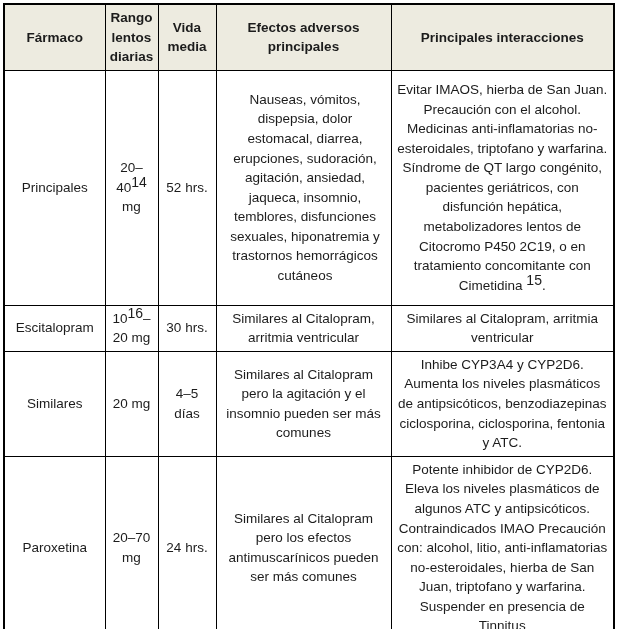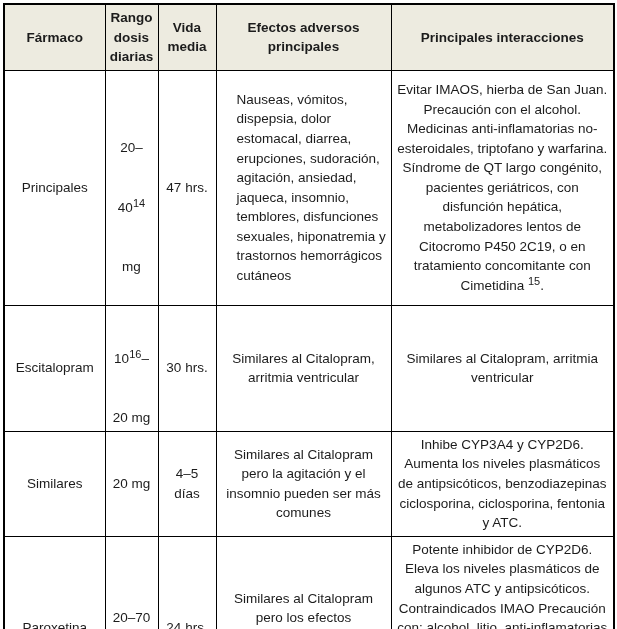--- a/index.html
+++ b/index.html
@@ -35,60 +35,60 @@
   col.c-adv   { width: 175px; }
   col.c-inter { width: 223px; }
 
   tr.r-header      { height: 56px; }
   tr.r-citalopram  { height: 235px; }
   tr.r-escitalopram{ height: 40px; }
   tr.r-fluoxetina  { height: 102px; }
   tr.r-paroxetina  { height: 184px; }
 
   td.adv-left {
-    text-align: left;
-    padding-left: 20px;
+    text-align: center;
+    padding-left: 7px;
     padding-right: 4px;
   }
   sup {
-    font-size: 11px;
+    font-size: 14px;
     line-height: 0;
     vertical-align: super;
   }
-  .dose-line { display: block; margin-top: 40px; }
+  .dose-line { display: block; }
 </style>
 </head>
 <body>
 
 <table class="drug-table">
   <colgroup>
     <col class="c-drug">
     <col class="c-dose">
     <col class="c-half">
     <col class="c-adv">
     <col class="c-inter">
   </colgroup>
 
   <tbody>
       <tr class="r-header">
     <th>Fármaco</th>
-    <th>Rango dosis diarias</th>
+    <th>Rango lentos diarias</th>
     <th>Vida media</th>
     <th>Efectos adversos principales</th>
     <th>Principales interacciones</th>
   </tr>
 
   <tr class="r-citalopram">
     <td>Principales</td>
     <td>
       <span class="dose-line">20–</span>
       <span class="dose-line"><span>40</span><sup>14</sup></span>
       <span class="dose-line">mg</span>
     </td>
-    <td>47 hrs.</td>
+    <td>52 hrs.</td>
     <td class="adv-left">Nauseas, vómitos, dispepsia, dolor estomacal, diarrea, erupciones, sudoración, agitación, ansiedad, jaqueca, insomnio, temblores, disfunciones sexuales, hiponatremia y trastornos hemorrágicos cutáneos</td>
     <td><span>Evitar IMAOS, hierba de San Juan. Precaución con el alcohol. Medicinas anti-inflamatorias no-esteroidales, triptofano y warfarina. Síndrome de QT largo congénito, pacientes geriátricos, con disfunción hepática, metabolizadores lentos de Citocromo P450 2C19, o en tratamiento concomitante con Cimetidina </span><sup>15</sup><span>.</span></td>
   </tr>
 
   <tr class="r-escitalopram">
     <td>Escitalopram</td>
     <td>
       <span class="dose-line"><span>10</span><sup>16</sup><span>–</span></span>
       <span class="dose-line">20 mg</span>
     </td>

